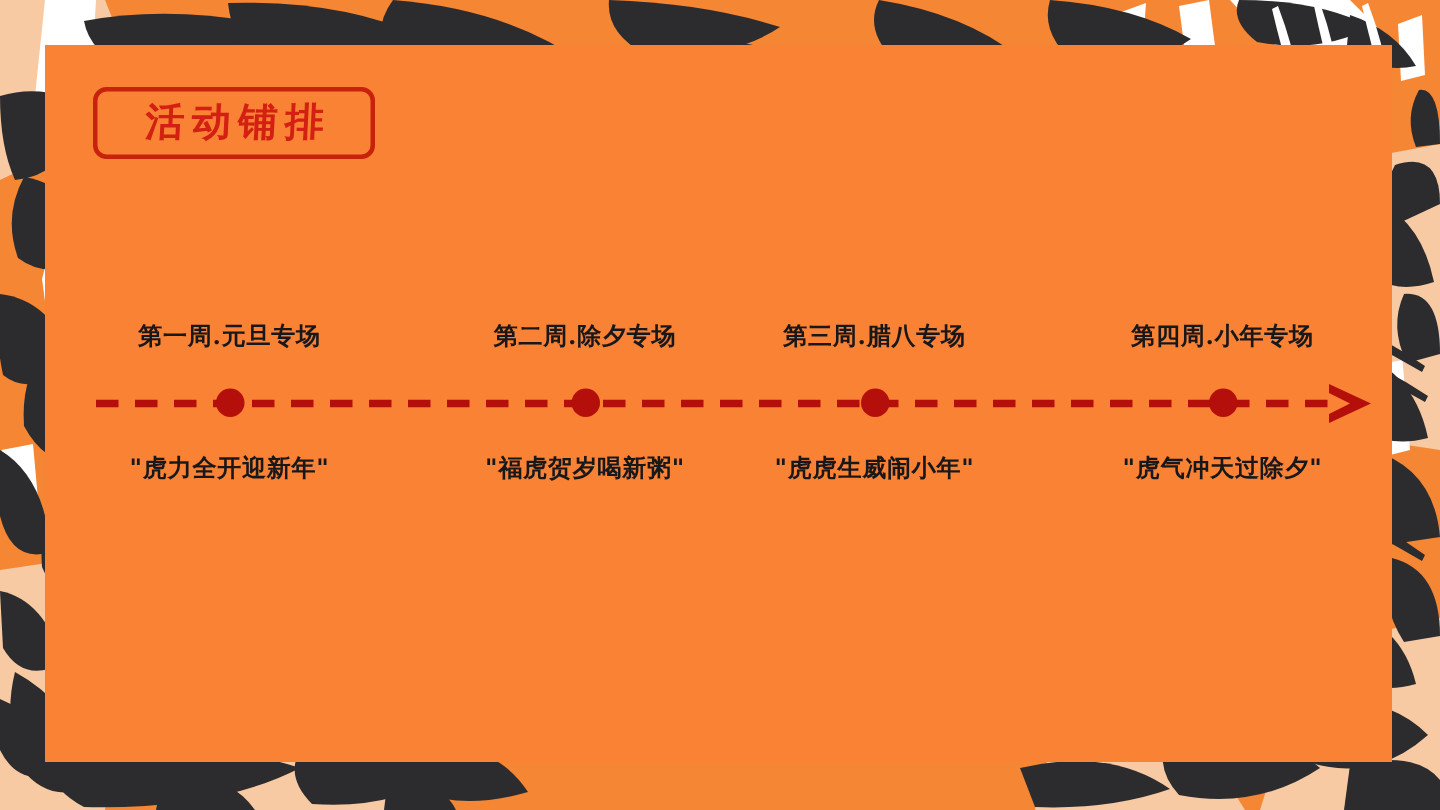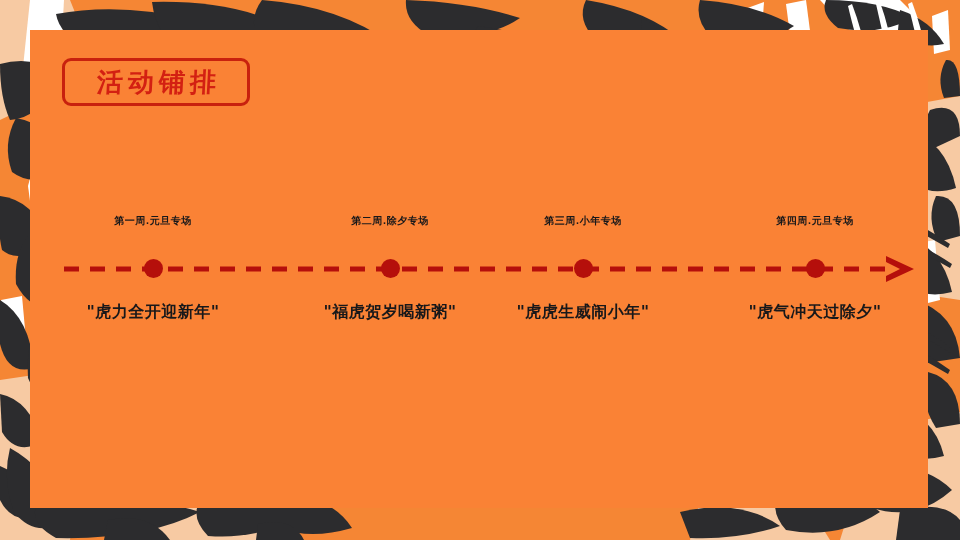--- a/index.html
+++ b/index.html
@@ -79,21 +79,21 @@
     position: absolute;
     transform: translateX(-50%);
     white-space: nowrap;
     color: #18181a;
     font-family: "DejaVu Serif", serif;
     font-weight: bold;
     line-height: 1;
   }
   .tl-label-top {
     top: 186px;
-    font-size: 10px;
+    font-size: 16px;
     letter-spacing: 0.5px;
   }
   .tl-label-bottom {
     top: 274px;
     font-size: 16px;
     letter-spacing: 0.5px;
   }
 
   .tl-dot {
     position: absolute;
@@ -206,23 +206,23 @@
       </svg>
 
       <div class="tl-label-top" style="left:123px">第一周.元旦专场</div>
       <div class="tl-dot" style="left:123px"></div>
       <div class="tl-label-bottom" style="left:123px">"虎力全开迎新年"</div>
 
       <div class="tl-label-top" style="left:360px">第二周.除夕专场</div>
       <div class="tl-dot" style="left:360px"></div>
       <div class="tl-label-bottom" style="left:360px">"福虎贺岁喝新粥"</div>
 
-      <div class="tl-label-top" style="left:553px">第三周.小年专场</div>
+      <div class="tl-label-top" style="left:553px">第三周.腊八专场</div>
       <div class="tl-dot" style="left:553px"></div>
       <div class="tl-label-bottom" style="left:553px">"虎虎生威闹小年"</div>
 
-      <div class="tl-label-top" style="left:785px">第四周.元旦专场</div>
+      <div class="tl-label-top" style="left:785px">第四周.小年专场</div>
       <div class="tl-dot" style="left:785px"></div>
       <div class="tl-label-bottom" style="left:785px">"虎气冲天过除夕"</div>
 
     </div>
   </div>
 </div>
 
 </body></html>

